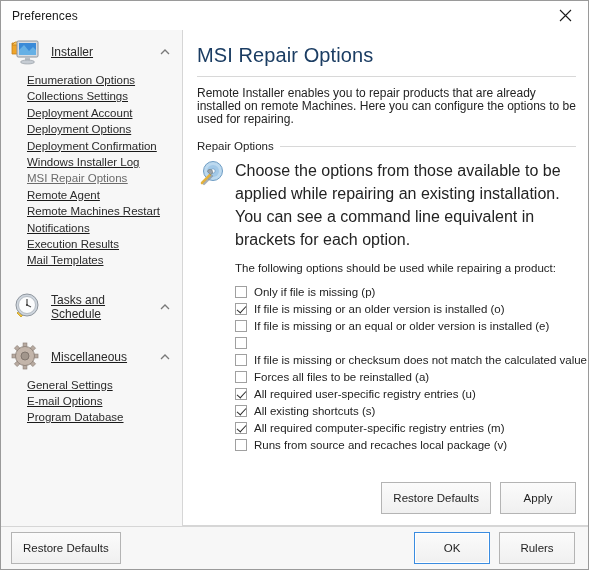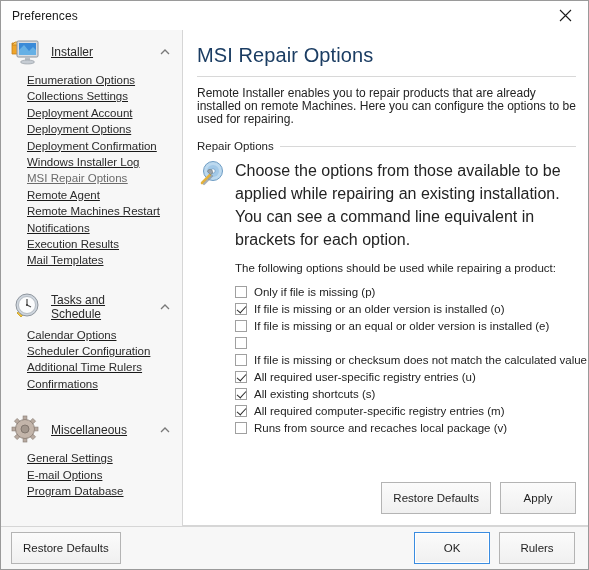--- a/index.html
+++ b/index.html
@@ -356,26 +356,20 @@
             <path d="M18 8 L18 14 L22 16" stroke="#4a4a4a" stroke-width="1.2" fill="none"></path>
             <circle cx="18" cy="14" r="1.1" fill="#3a3a3a"></circle>
           </svg>
         </div>
         <div class="sb-section-label">Tasks and Schedule</div>
         <div class="sb-chevron">
           <svg width="14" height="14" viewBox="0 0 14 14">
             <path d="M3 9 L7 5 L11 9" stroke="#4a4a4a" stroke-width="1.3" fill="none"></path>
           </svg>
         </div>
-      </div>
-      <div class="sb-items">
-        <div class="sb-item">Calendar Options</div>
-        <div class="sb-item">Scheduler Configuration</div>
-        <div class="sb-item">Additional Time Rulers</div>
-        <div class="sb-item">Confirmations</div>
       </div>
 
       <div class="sb-gap"></div>
 
       <div class="sb-section-header">
         <div class="sb-icon">
           <svg width="34" height="32" viewBox="0 0 34 32">
             <g transform="translate(16,15)">
               <g fill="#b8aaa0" stroke="#8d8178" stroke-width="0.7">
                 <rect x="-1.9" y="-13" width="3.8" height="5"></rect>
@@ -450,20 +444,24 @@
                 <span class="cb-label">If file is missing or an equal or older version is installed (e)</span>
               </div>
               <div class="cb-row">
                 <span class="cb-box"></span>
               </div>
               <div class="cb-row">
                 <span class="cb-box"></span>
                 <span class="cb-label">If file is missing or checksum does not match the calculated value (c)</span>
               </div>
               <div class="cb-row">
+                <span class="cb-box"></span>
+                <span class="cb-label">Forces all files to be reinstalled (a)</span>
+              </div>
+              <div class="cb-row">
                 <span class="cb-box checked"></span>
                 <span class="cb-label">All required user-specific registry entries (u)</span>
               </div>
               <div class="cb-row">
                 <span class="cb-box checked"></span>
                 <span class="cb-label">All existing shortcuts (s)</span>
               </div>
               <div class="cb-row">
                 <span class="cb-box checked"></span>
                 <span class="cb-label">All required computer-specific registry entries (m)</span>

